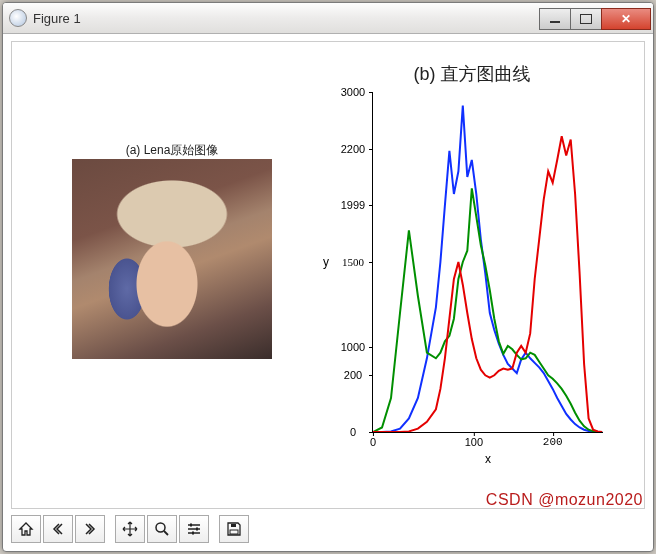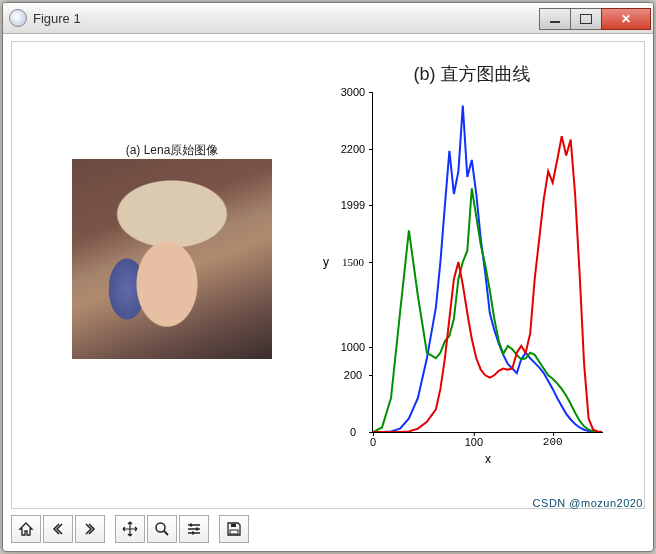--- a/index.html
+++ b/index.html
@@ -140,21 +140,21 @@
     background: linear-gradient(to bottom, #fff, #eee);
     display: flex; align-items: center; justify-content: center;
     cursor: pointer;
     color: #333;
   }
   .tool-btn svg { width: 16px; height: 16px; }
   .tool-sep { width: 6px; }
   .watermark {
     position: absolute;
     right: 10px; bottom: 42px;
-    font-size: 11px; color: #0c4a6e;
+    font-size: 16px; color: #b91c1c;
     letter-spacing: 0.5px;
   }
 </style>
 </head>
 <body>
 
 <div class="window">
   <div class="titlebar">
     <div class="favicon"></div>
     <div class="title">Figure 1</div>

